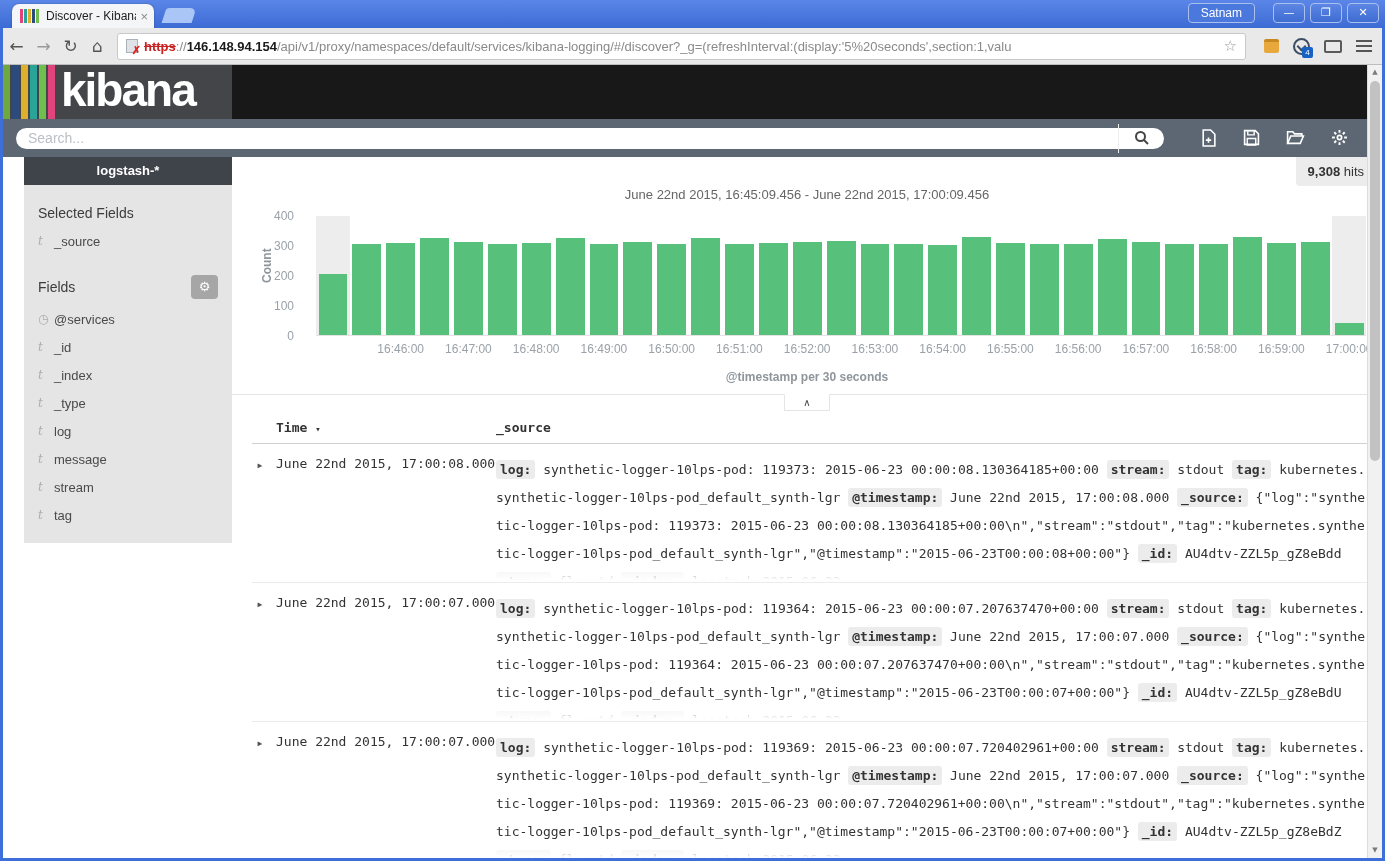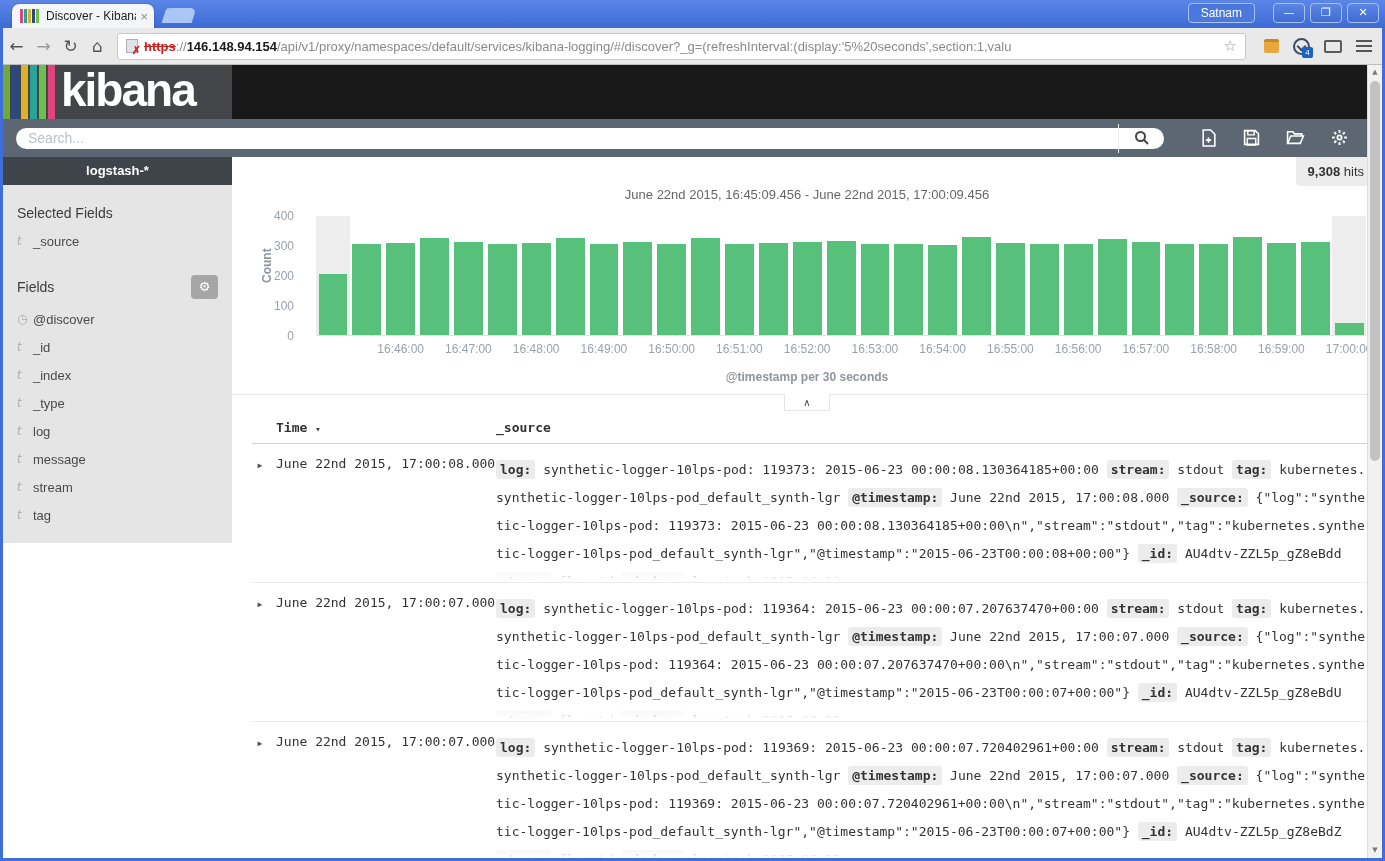--- a/index.html
+++ b/index.html
@@ -64,21 +64,21 @@
   .kb-search { position:absolute; top:119px; left:3px; right:3px; height:38px; background:#5c6773;
     display:flex; align-items:center; padding-left:13px; }
   .search-pill { width:1148px; height:21px; background:#fff; border-radius:12px; display:flex; align-items:center; }
   .search-input { flex:1; border:none; outline:none; font-size:14px; color:#333; padding:0 12px; background:transparent; }
   .search-input::placeholder { color:#b9bfc6; }
   .search-btn { width:46px; height:29px; border-left:1px solid #eee; display:flex; align-items:center; justify-content:center; }
   .kb-tools { display:flex; gap:26px; margin-left:36px; }
 
   
   .kb-body { position:absolute; top:157px; left:3px; right:3px; bottom:3px; background:#fff; display:flex; }
-  .sidebar { width:229px; flex:none; }
+  .sidebar { width:229px; flex:none;padding-left:21px; }
   .sb-gray { background:#e5e5e5; padding-bottom:14px; }
   .sb-header { height:28px; background:#3f434a; color:#fff; font-size:13px; font-weight:bold;
     text-align:center; line-height:28px; }
   .sb-heading { font-size:14px; color:#3c3c3c; margin:20px 0 6px 14px; display:flex; align-items:center; }
   .sb-gear-btn { margin-left:auto; margin-right:14px; width:27px; height:24px; background:#a6a6a6;
     border-radius:4px; color:#fff; text-align:center; line-height:24px; font-size:13px; font-family:"DejaVu Sans", sans-serif; }
   .sb-item { display:flex; align-items:center; height:28px; padding-left:14px; font-size:13px; color:#4a4a4a; }
   .sb-item .fi { width:16px; color:#aeaeae; font-family:"DejaVu Serif", serif; font-style:italic; font-size:12px; }
 
   .main { flex:1; position:relative; overflow:hidden; }
@@ -255,21 +255,21 @@
               <span>_source</span>
             </div>
           </div>
         <div class="sb-heading">
           <span>Fields</span>
           <span class="sb-gear-btn">⚙</span>
         </div>
         <div id="field-list">
             <div class="sb-item">
               <span class="fi" style="font-style: normal;">◷</span>
-              <span>@discover</span>
+              <span>@services</span>
             </div>
             <div class="sb-item">
               <span class="fi">t</span>
               <span>_id</span>
             </div>
             <div class="sb-item">
               <span class="fi">t</span>
               <span>_index</span>
             </div>
             <div class="sb-item">

